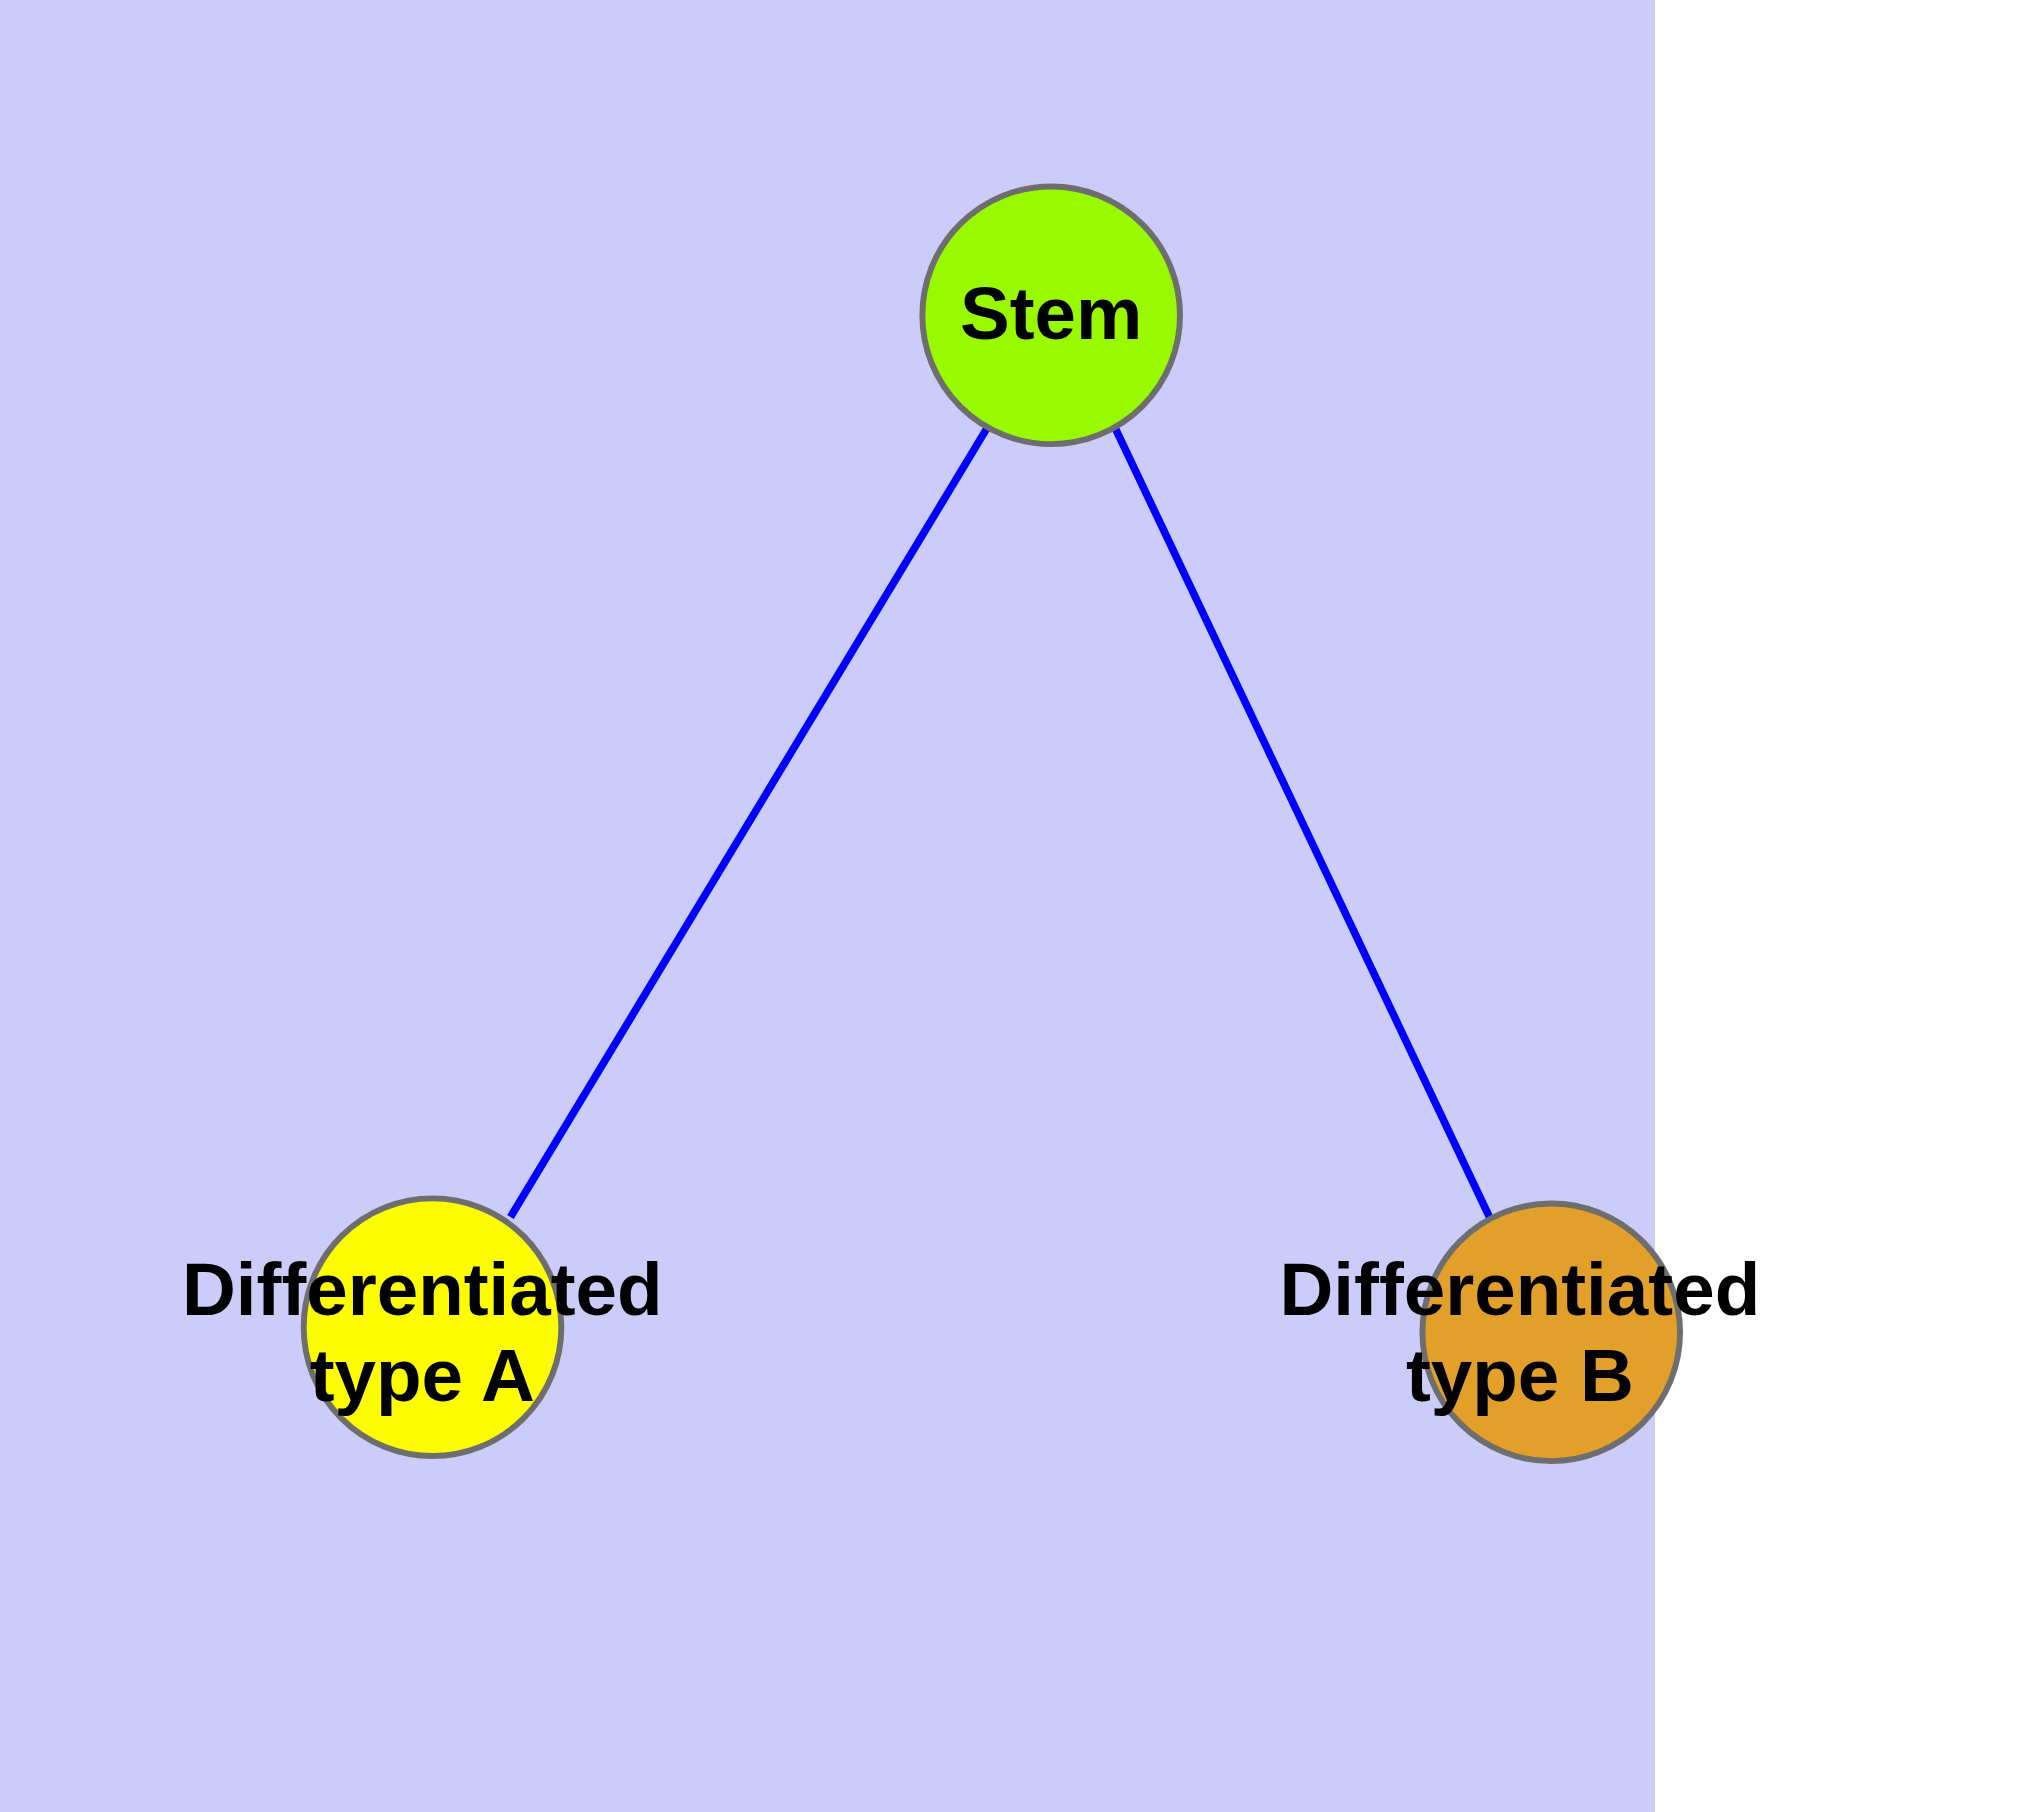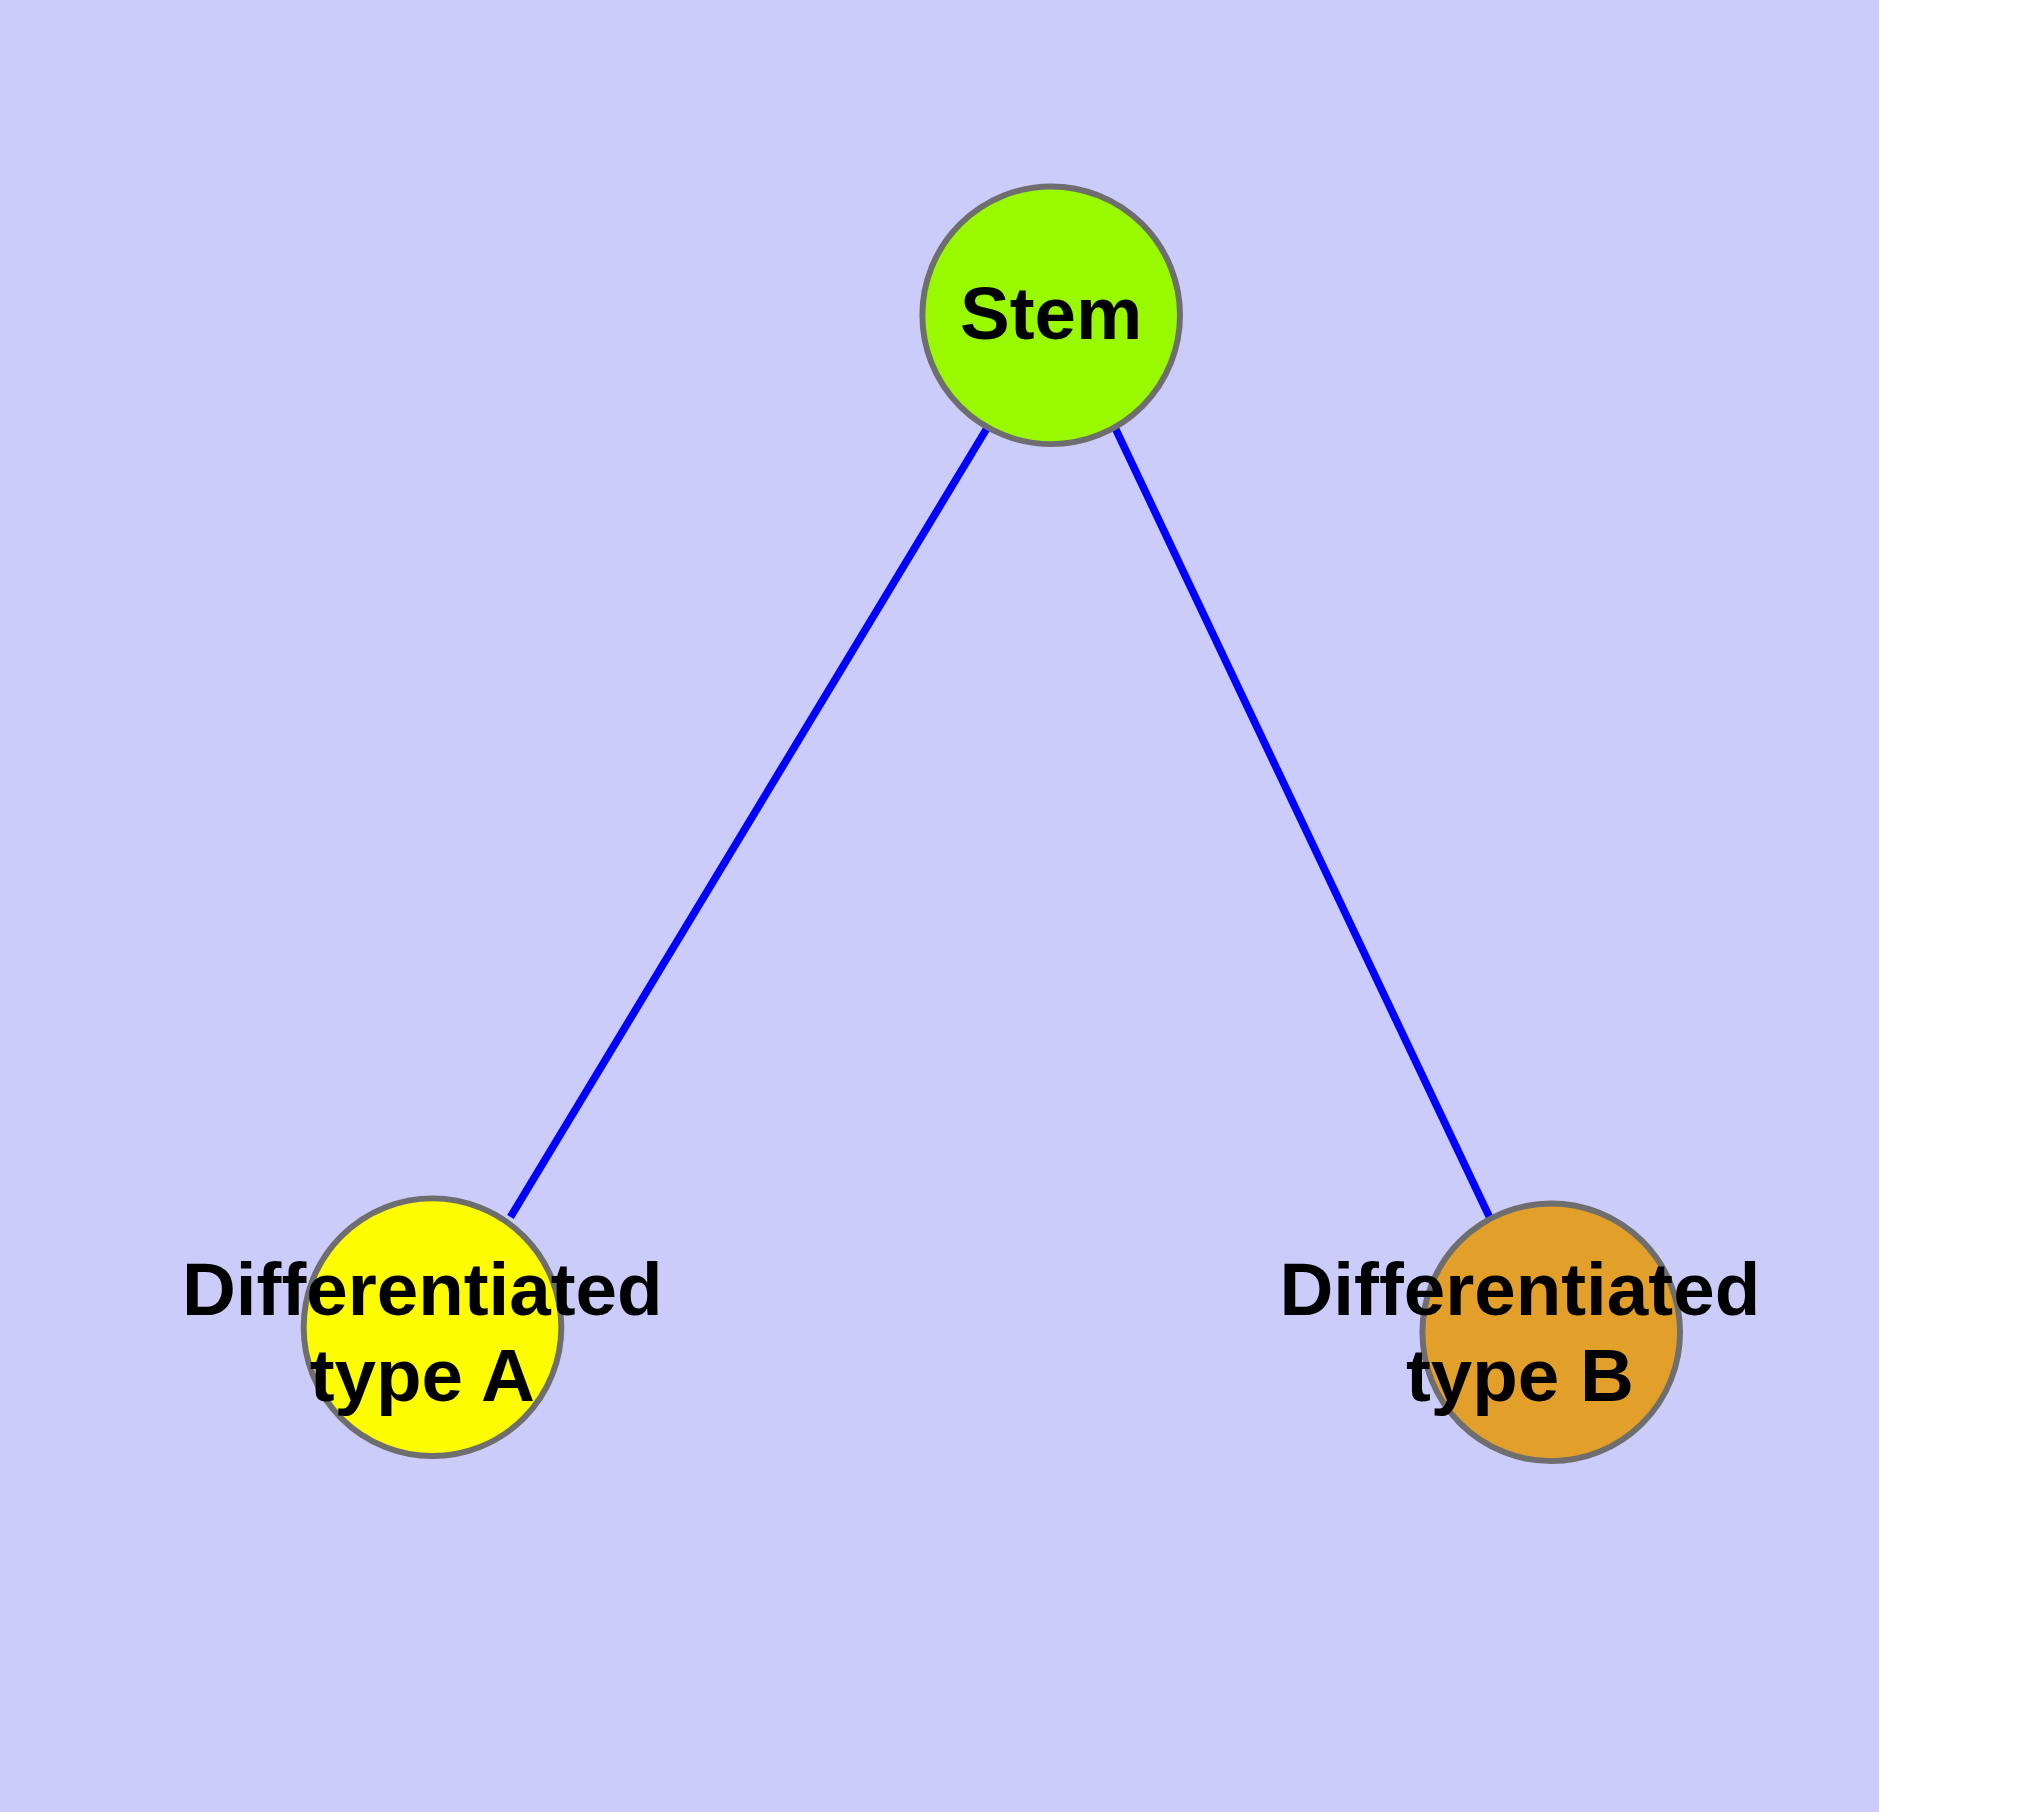--- a/index.html
+++ b/index.html
@@ -42,21 +42,21 @@
     fill: #000000;
     text-anchor: middle;
     dominant-baseline: middle;
   }
   .label-stem { font-size: 88px; }
   .label-leaf { font-size: 88px; }
 </style>
 </head>
 <body>
 
-<div id="graph-canvas" style="background: rgb(204, 204, 250); width: 1879px; height: 1812px;">
+<div id="graph-canvas" style="background: rgb(204, 204, 250); width: 1655px; height: 1812px;">
   <svg id="graph-svg" viewBox="0 0 2384 2138" style="width: 2021px; height: 1812px;">
 
     <g>
       <line class="edge-line" x1="1165" y1="504" x2="602" y2="1436" stroke="#0000ff" stroke-width="9"></line>
       <line class="edge-line" x1="1315" y1="504" x2="1760" y2="1442" stroke="#0000ff" stroke-width="9"></line>
     </g>
 
     <g>
 
       <g>

